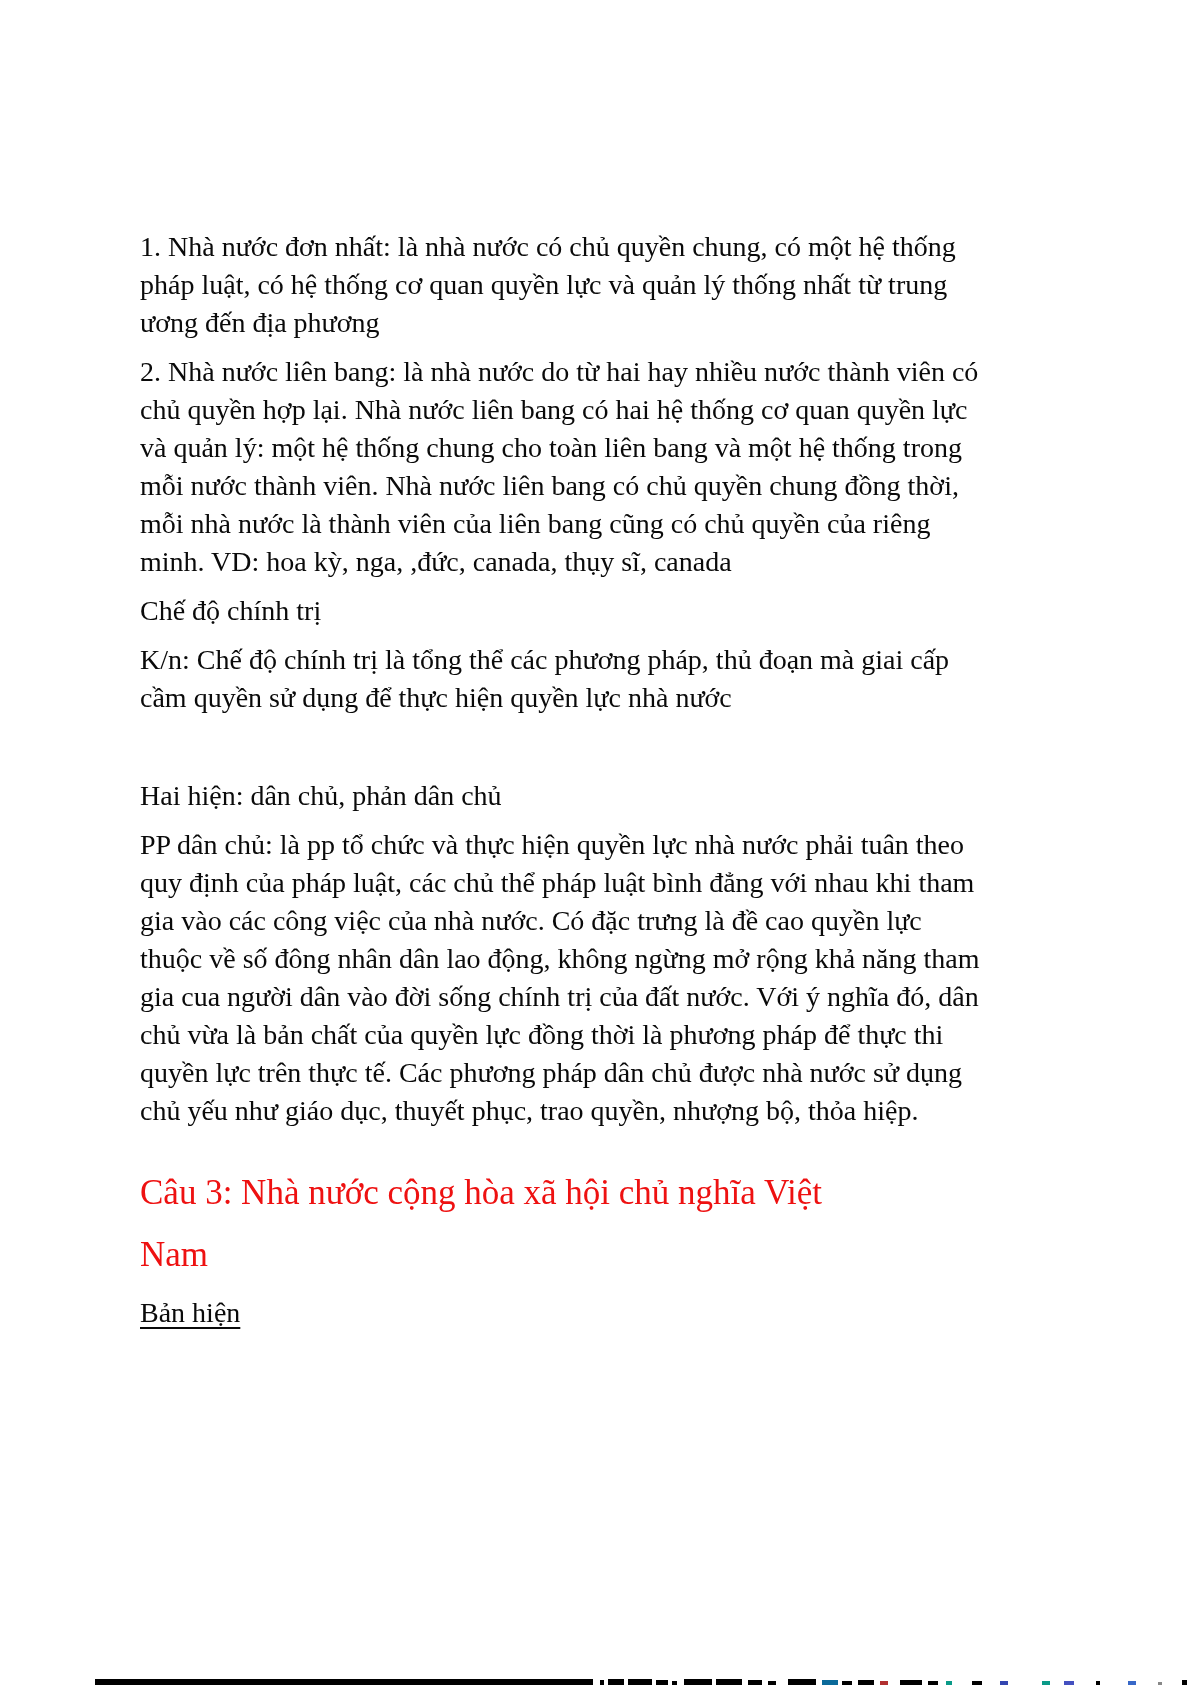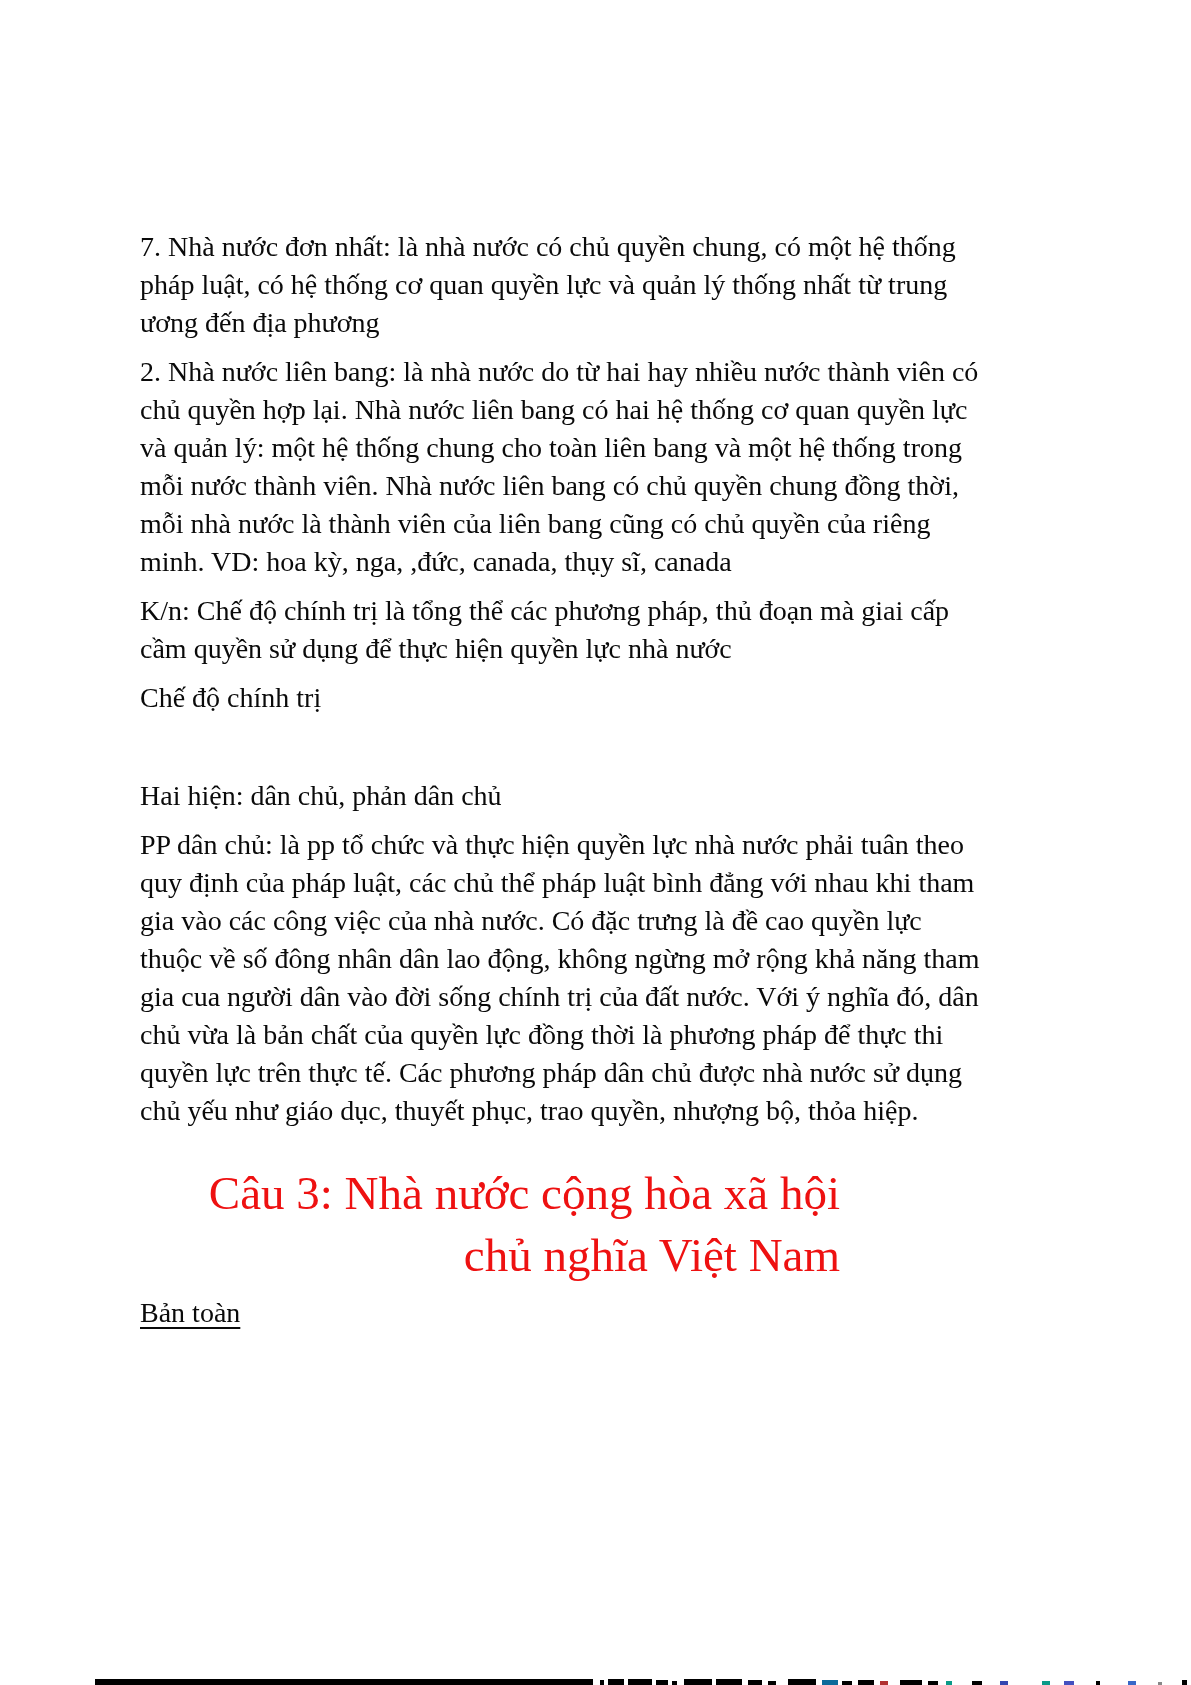--- a/index.html
+++ b/index.html
@@ -25,26 +25,25 @@
     font-size: 28px;
     line-height: 38px;
     color: var(--text-color, #0a0a0a);
     margin: 0 0 11px 0;
   }
   .spacer {
     height: 38px;
     margin: 0 0 11px 0;
   }
   .heading {
-    font-size: 47px;
+    font-size: 35px;
     line-height: 62px;
     color: var(--heading-color, #ee1111);
     max-width: 700px;
     margin: 32px 0 8px 0;
-    text-align: right;
   }
   .underline {
     text-decoration: underline;
     text-decoration-thickness: 2px;
     text-underline-offset: 5px;
   }
   
   .bottom-strip {
     position: absolute;
     left: 0;
@@ -59,29 +58,29 @@
     background: #000;
   }
 </style>
 </head>
 <body>
 
 <div class="page">
 
   <div class="content">
 
-  <div class="para">7. Nhà nước đơn nhất: là nhà nước có chủ quyền chung, có một hệ thống pháp luật, có hệ thống cơ quan quyền lực và quản lý thống nhất từ trung ương đến địa phương</div>
+  <div class="para">1. Nhà nước đơn nhất: là nhà nước có chủ quyền chung, có một hệ thống pháp luật, có hệ thống cơ quan quyền lực và quản lý thống nhất từ trung ương đến địa phương</div>
       <div class="para">2. Nhà nước liên bang: là nhà nước do từ hai hay nhiều nước thành viên có chủ quyền hợp lại. Nhà nước liên bang có hai hệ thống cơ quan quyền lực và quản lý: một hệ thống chung cho toàn liên bang và một hệ thống trong mỗi nước thành viên. Nhà nước liên bang có chủ quyền chung đồng thời, mỗi nhà nước là thành viên của liên bang cũng có chủ quyền của riêng minh. VD: hoa kỳ, nga, ,đức, canada, thụy sĩ, canada</div>
+      <div class="para">Chế độ chính trị</div>
       <div class="para">K/n: Chế độ chính trị là tổng thể các phương pháp, thủ đoạn mà giai cấp cầm quyền sử dụng để thực hiện quyền lực nhà nước</div>
-      <div class="para">Chế độ chính trị</div>
       <div class="para spacer"></div>
       <div class="para">Hai hiện: dân chủ, phản dân chủ</div>
       <div class="para">PP dân chủ: là pp tổ chức và thực hiện quyền lực nhà nước phải tuân theo quy định của pháp luật, các chủ thể pháp luật bình đẳng với nhau khi tham gia vào các công việc của nhà nước. Có đặc trưng là đề cao quyền lực thuộc về số đông nhân dân lao động, không ngừng mở rộng khả năng tham gia cua người dân vào đời sống chính trị của đất nước. Với ý nghĩa đó, dân chủ vừa là bản chất của quyền lực đồng thời là phương pháp để thực thi quyền lực trên thực tế. Các phương pháp dân chủ được nhà nước sử dụng chủ yếu như giáo dục, thuyết phục, trao quyền, nhượng bộ, thỏa hiệp.</div>
       <div class="heading">Câu 3: Nhà nước cộng hòa xã hội chủ nghĩa Việt Nam</div>
-      <div class="para underline">Bản toàn</div>
+      <div class="para underline">Bản hiện</div>
     </div>
 
   <div class="bottom-strip">
     <div class="frag" style="left:95px;width:498px;"></div>
     <div class="frag" style="left:600px;width:4px;height:5px;"></div>
     <div class="frag" style="left:608px;width:16px;"></div>
     <div class="frag" style="left:628px;width:24px;"></div>
     <div class="frag" style="left:656px;width:12px;height:5px;"></div>
     <div class="frag" style="left:672px;width:5px;height:4px;"></div>
     <div class="frag" style="left:684px;width:28px;"></div>

